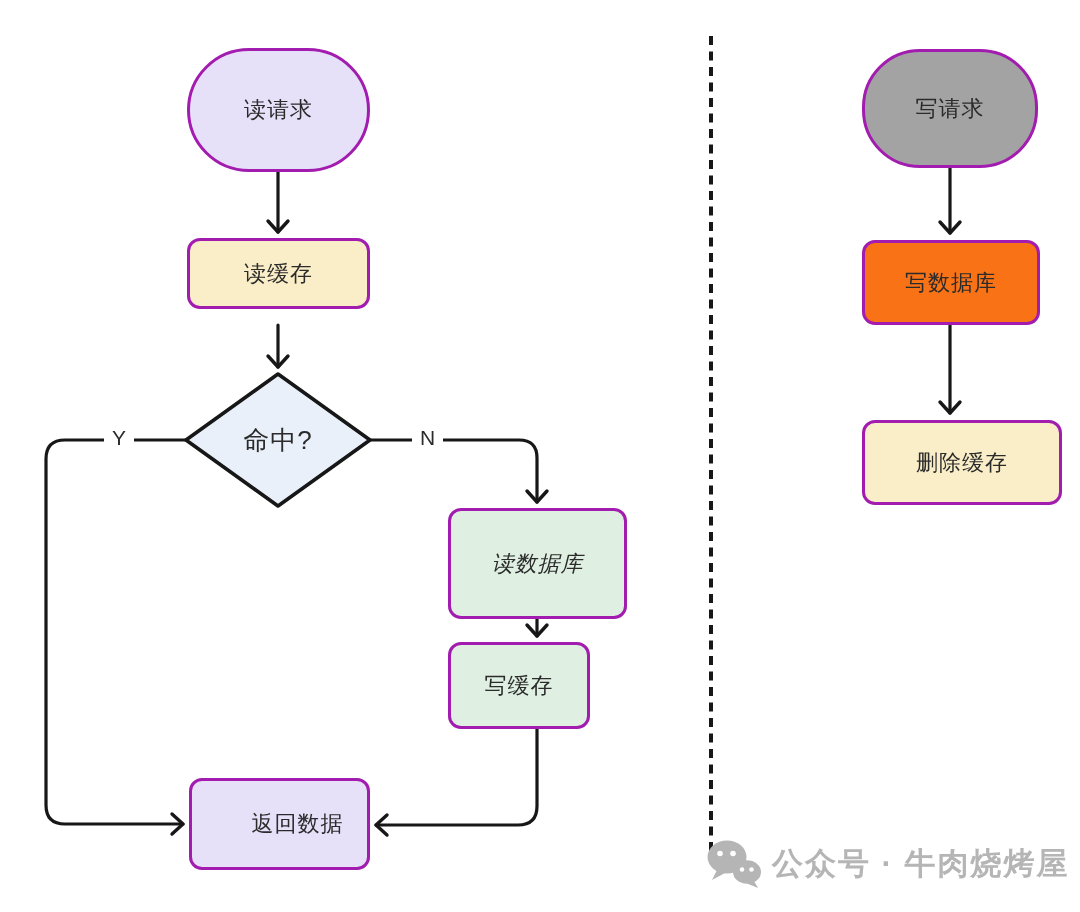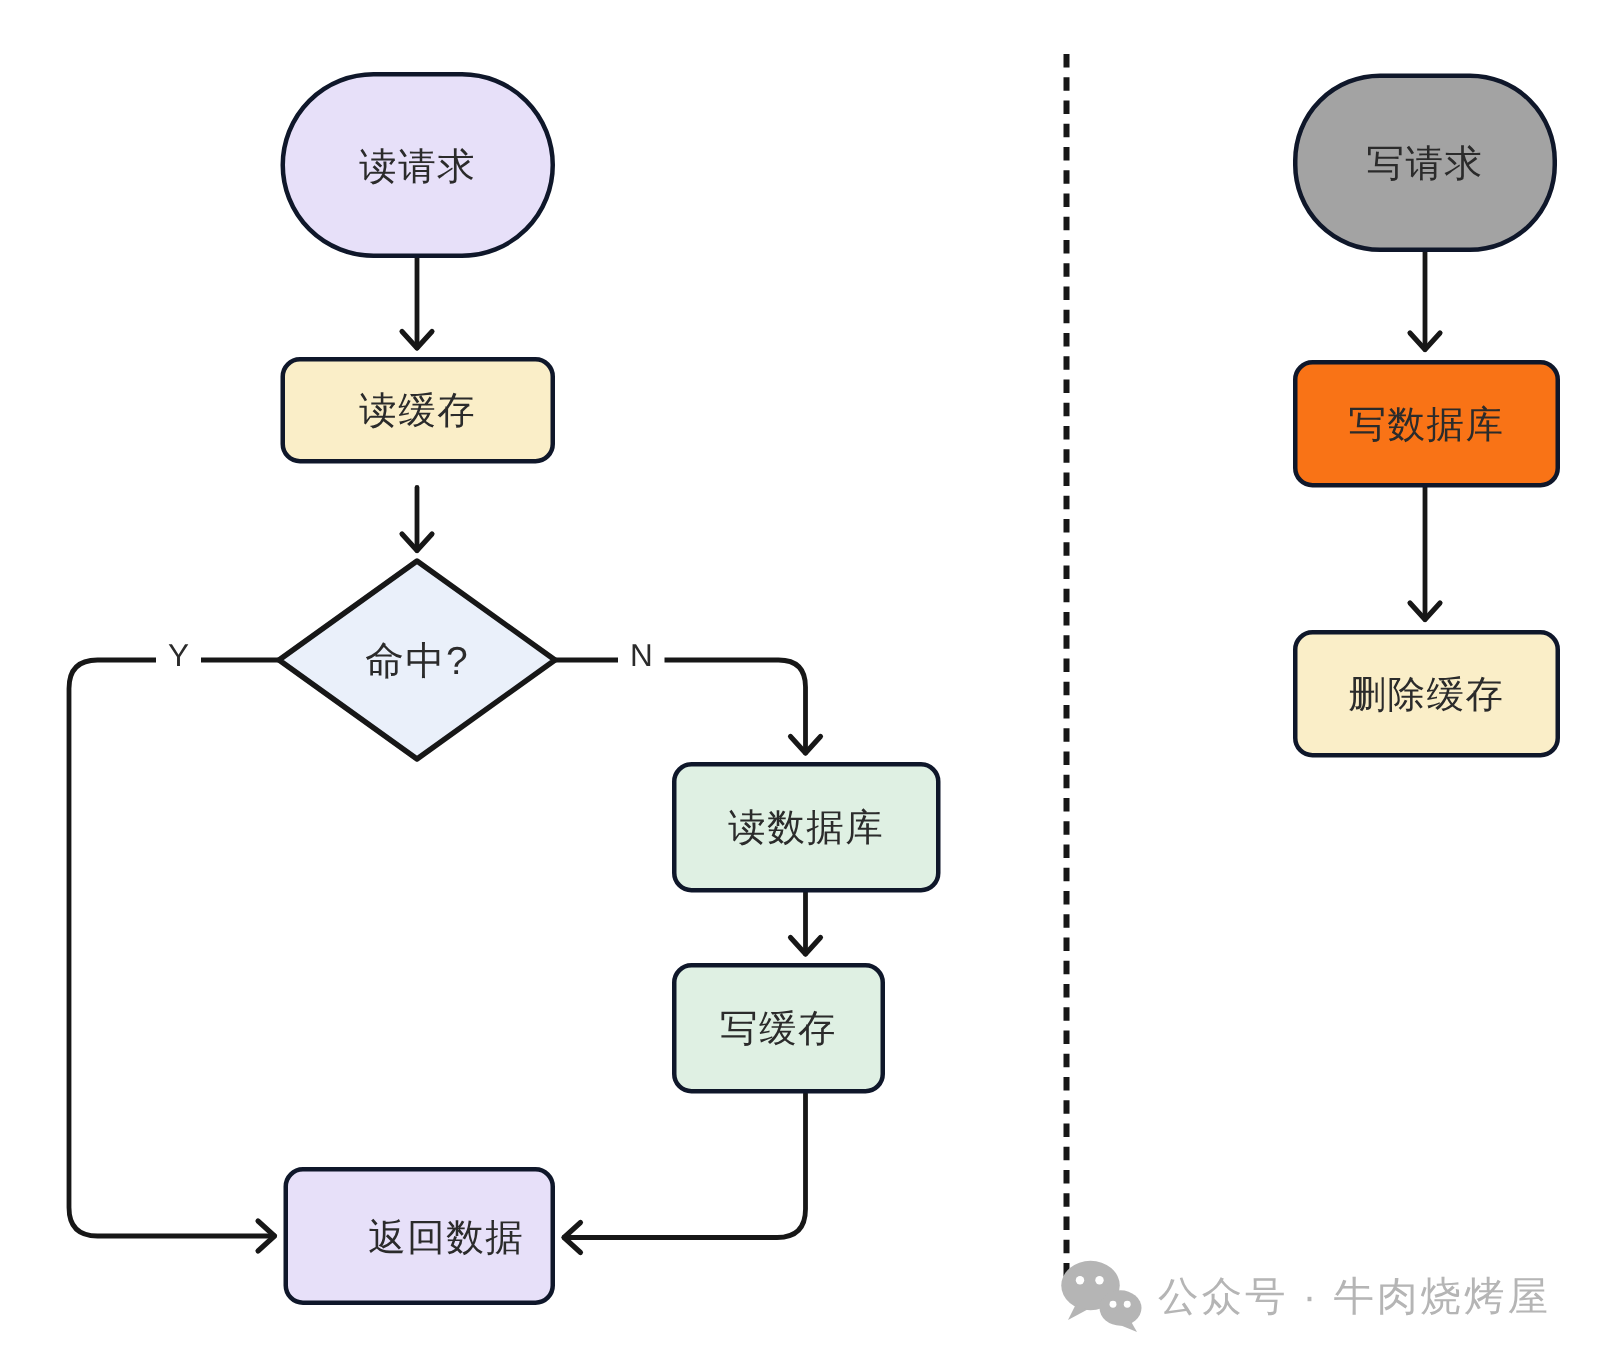--- a/index.html
+++ b/index.html
@@ -7,56 +7,56 @@
     width: 1080px; height: 912px;
     background: #ffffff;
     font-family: "Liberation Sans", "DejaVu Sans", sans-serif;
     position: relative;
     overflow: hidden;
   }
   .canvas { position: absolute; inset: 0; width: 1080px; height: 912px; }
   svg.connectors { position: absolute; left: 0; top: 0; z-index: 1; }
   .node {
     position: absolute; z-index: 2;
-    border: 3px solid #0f172a;
+    border: 3px solid #a21caf;
     display: flex; align-items: center; justify-content: center;
-    font-size: 25px; letter-spacing: 1px;
+    font-size: 22px; letter-spacing: 1px;
     box-sizing: border-box;
   }
   .stadium { border-radius: 62px; }
   .rect    { border-radius: 13px; }
   .diamond-label {
     position: absolute; z-index: 3;
     display: flex; align-items: center; justify-content: center;
     font-size: 26px; letter-spacing: 1px;
   }
   .edge-label {
     position: absolute; z-index: 3;
     background: #ffffff;
     padding: 2px 8px;
     font-size: 21px;
     display: flex; align-items: center; justify-content: center;
   }
   
   .n-read-request  { left: 187px; top: 48px;  width: 183px; height: 124px; }
   .n-read-cache    { left: 187px; top: 238px; width: 183px; height: 71px;  }
-  .n-read-db       { left: 448px; top: 508px; width: 179px; height: 87px;  }
+  .n-read-db       { left: 448px; top: 508px; width: 179px; height: 111px; font-style: italic;  }
   .n-write-cache   { left: 448px; top: 642px; width: 142px; height: 87px;  }
   .n-return-data   { left: 189px; top: 778px; width: 181px; height: 92px; padding-left: 36px;  }
   .n-write-request { left: 862px; top: 49px;  width: 176px; height: 119px; border-radius: 58px; }
   .n-write-db      { left: 862px; top: 240px; width: 178px; height: 85px;  }
-  .n-delete-cache  { left: 862px; top: 420px; width: 178px; height: 85px;  }
+  .n-delete-cache  { left: 862px; top: 420px; width: 200px; height: 85px;  }
   .lbl-hit { left: 218px; top: 424px; width: 120px; height: 32px; }
   .lbl-y   { left: 104px; top: 424px; }
   .lbl-n   { left: 412px; top: 424px; }
   .watermark {
     position: absolute; z-index: 4;
     left: 706px; top: 839px;
     display: flex; align-items: center; gap: 10px;
-    font-size: 27px; letter-spacing: 2px;
+    font-size: 31px; letter-spacing: 2px; font-weight: bold;
   }
   .watermark .wm-icon { flex: 0 0 auto; }
 </style>
 </head>
 <body style="color: rgb(43, 43, 43);">
 
 <div class="canvas">
 
   <svg class="connectors" width="1080" height="912" viewBox="0 0 1080 912">
     <defs>

